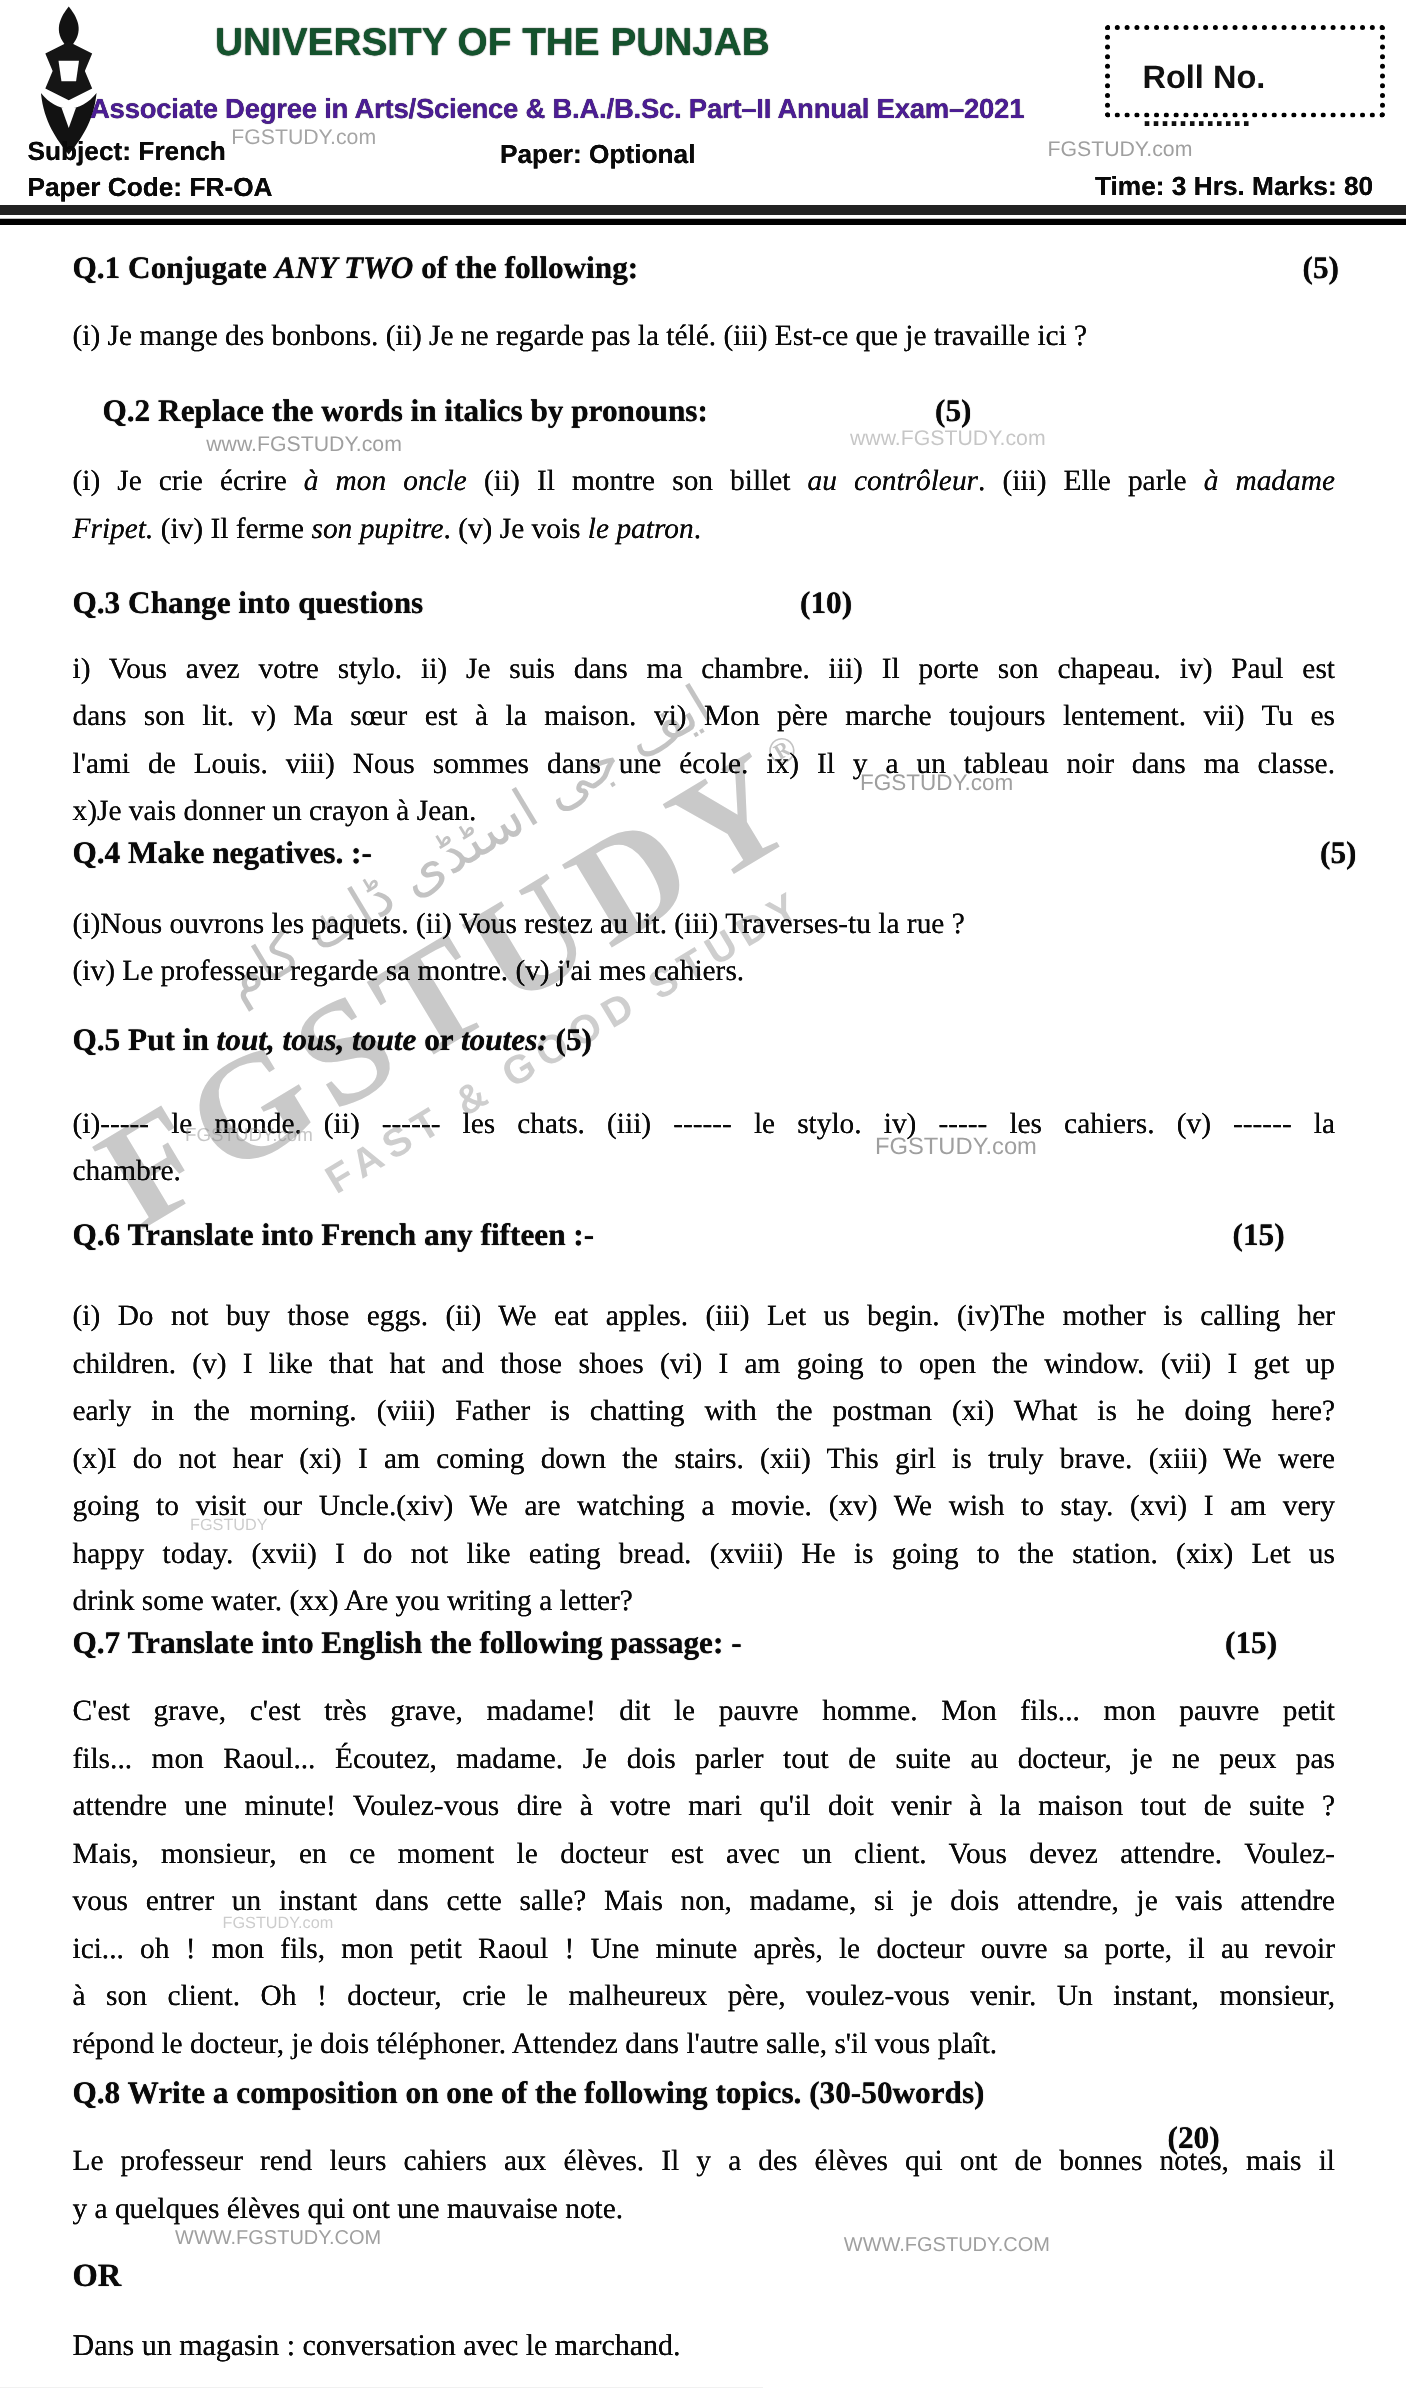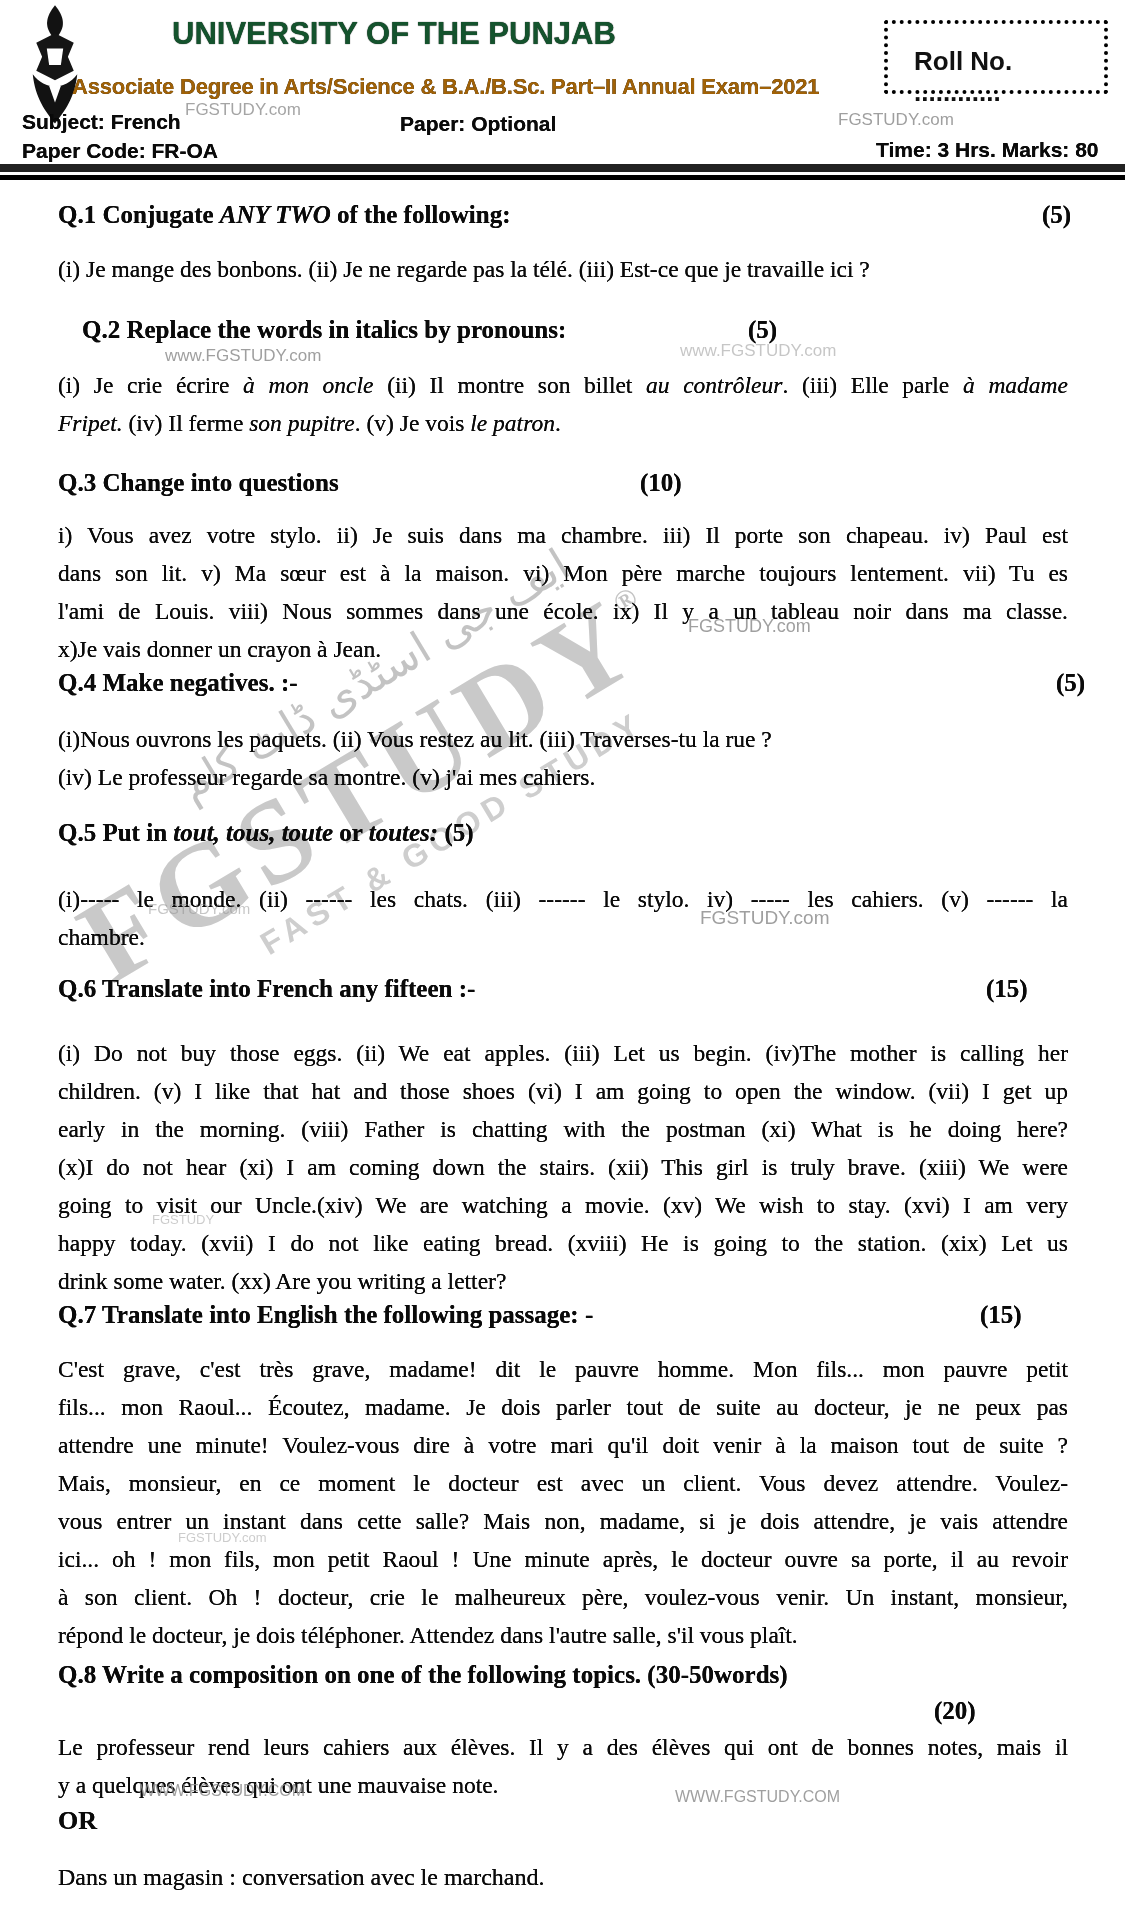--- a/index.html
+++ b/index.html
@@ -6,21 +6,21 @@
   .page{
     position:relative;width:1125px;height:1910px;background:#ffffff;
     font-family:"Liberation Serif",serif;color:#0a0a0a;overflow:hidden;
     margin:0 auto;
   }
   .abs{position:absolute;}
   
   .hdr-title{font-family:"Liberation Sans",sans-serif;font-weight:bold;font-size:31px;
     letter-spacing:0px;color:#14532d;text-shadow:0 0 1px #000;}
   .hdr-sub{font-family:"Liberation Sans",sans-serif;font-weight:bold;font-size:22px;
-    letter-spacing:-0.2px;color:#a16207;text-shadow:0 0 .6px #000;}
+    letter-spacing:-0.2px;color:#4c1d95;text-shadow:0 0 .6px #000;}
   .info{font-family:"Liberation Sans",sans-serif;font-weight:bold;font-size:21px;
     color:#0a0a0a;text-shadow:0 0 .5px #000;}
   .rollbox{border:4px dotted #000;border-radius:3px;width:224px;height:74px;box-sizing:border-box;}
   .rolltext{font-family:"Liberation Sans",sans-serif;font-weight:bold;font-size:26px;
     padding:22px 0 0 26px;color:#111;}
   .rule1{left:0;top:164px;width:1125px;height:8px;background:#222;}
   .rule2{left:0;top:175px;width:1125px;height:5px;background:#000;}
   
   .hl{left:58px;width:1014px;font-weight:bold;font-size:25px;line-height:34px;
     text-shadow:0 0 .6px #000;white-space:nowrap;}
@@ -163,21 +163,21 @@
       <div class="ln jl">vous entrer un instant dans cette salle? Mais non, madame, si je dois attendre, je vais attendre</div>
       <div class="ln jl">ici... oh ! mon fils, mon petit Raoul ! Une minute après, le docteur ouvre sa porte, il au revoir</div>
       <div class="ln jl">à son client. Oh ! docteur, crie le malheureux père, voulez-vous venir. Un instant, monsieur,</div>
       <div class="ln">répond le docteur, je dois téléphoner. Attendez dans l'autre salle, s'il vous plaît.</div>
     </div>
 
     <div class="abs hl" style="top:1658px;">
       <span class="seg">Q.8 Write a composition on one of the following topics. (30-50words)</span>
       <span class="marks" style="left:876px;margin-top:36px;">(20)</span>
     </div>
-    <div class="abs bl" style="top:1710px;margin-top:18px;">
+    <div class="abs bl" style="top:1710px;">
       <div class="ln jl">Le professeur rend leurs cahiers aux élèves. Il y a des élèves qui ont de bonnes notes, mais il</div>
       <div class="ln">y a quelques élèves qui ont une mauvaise note.</div>
     </div>
 
     <div class="abs or" style="left:58px;top:1806px;">OR</div>
     <div class="abs closing" style="left:58px;top:1864px;">Dans un magasin  : conversation avec le marchand.</div>
   </div>
 </div>
 
 </body></html>

